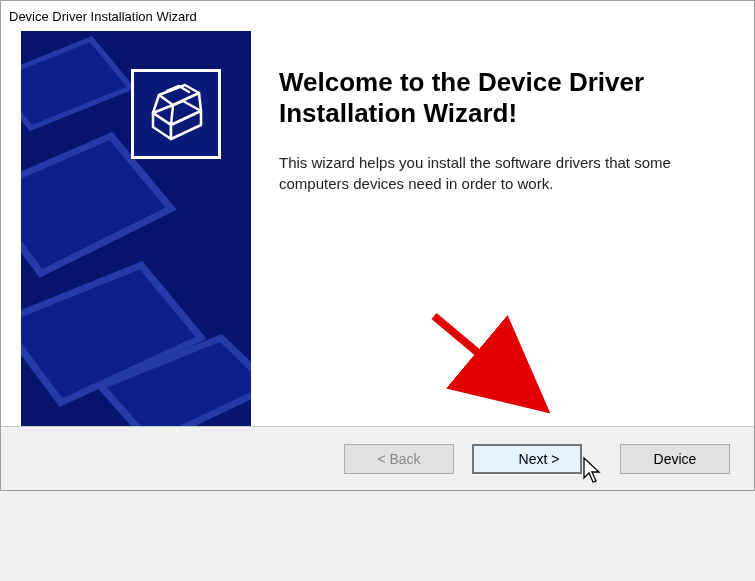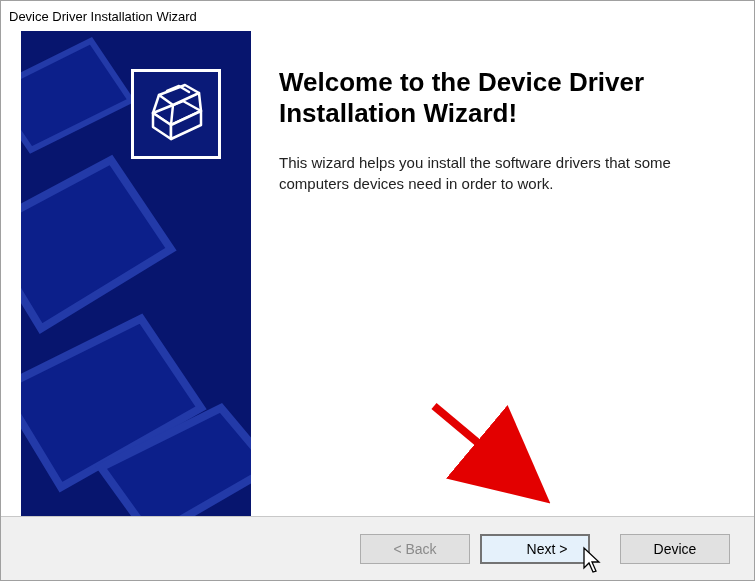--- a/index.html
+++ b/index.html
@@ -5,21 +5,21 @@
     * { margin: 0; padding: 0; box-sizing: border-box; }
     body {
       font-family: 'Segoe UI', Tahoma, Arial, sans-serif;
       background: #f0f0f0;
       width: 755px;
       height: 581px;
       overflow: hidden;
     }
     .window {
       width: 755px;
-      height: 581px;
+      height: 491px;
       background: #ffffff;
       border: 1px solid #a0a0a0;
       display: flex;
       flex-direction: column;
       position: relative;
     }
     .titlebar {
       height: 30px;
       background: #ffffff;
       display: flex;
@@ -84,21 +84,21 @@
       margin-bottom: 8px;
     }
     .button-bar {
       height: 64px;
       border-top: 1px solid #c8c8c8;
       background: #f0f0f0;
       display: flex;
       justify-content: flex-end;
       align-items: center;
       padding-right: 24px;
-      gap: 10px;
+      gap: 18px;
     }
     .btn {
       width: 110px;
       height: 30px;
       font-size: 14px;
       border: 1px solid #adadad;
       background: #e1e1e1;
       cursor: pointer;
       font-family: inherit;
     }

